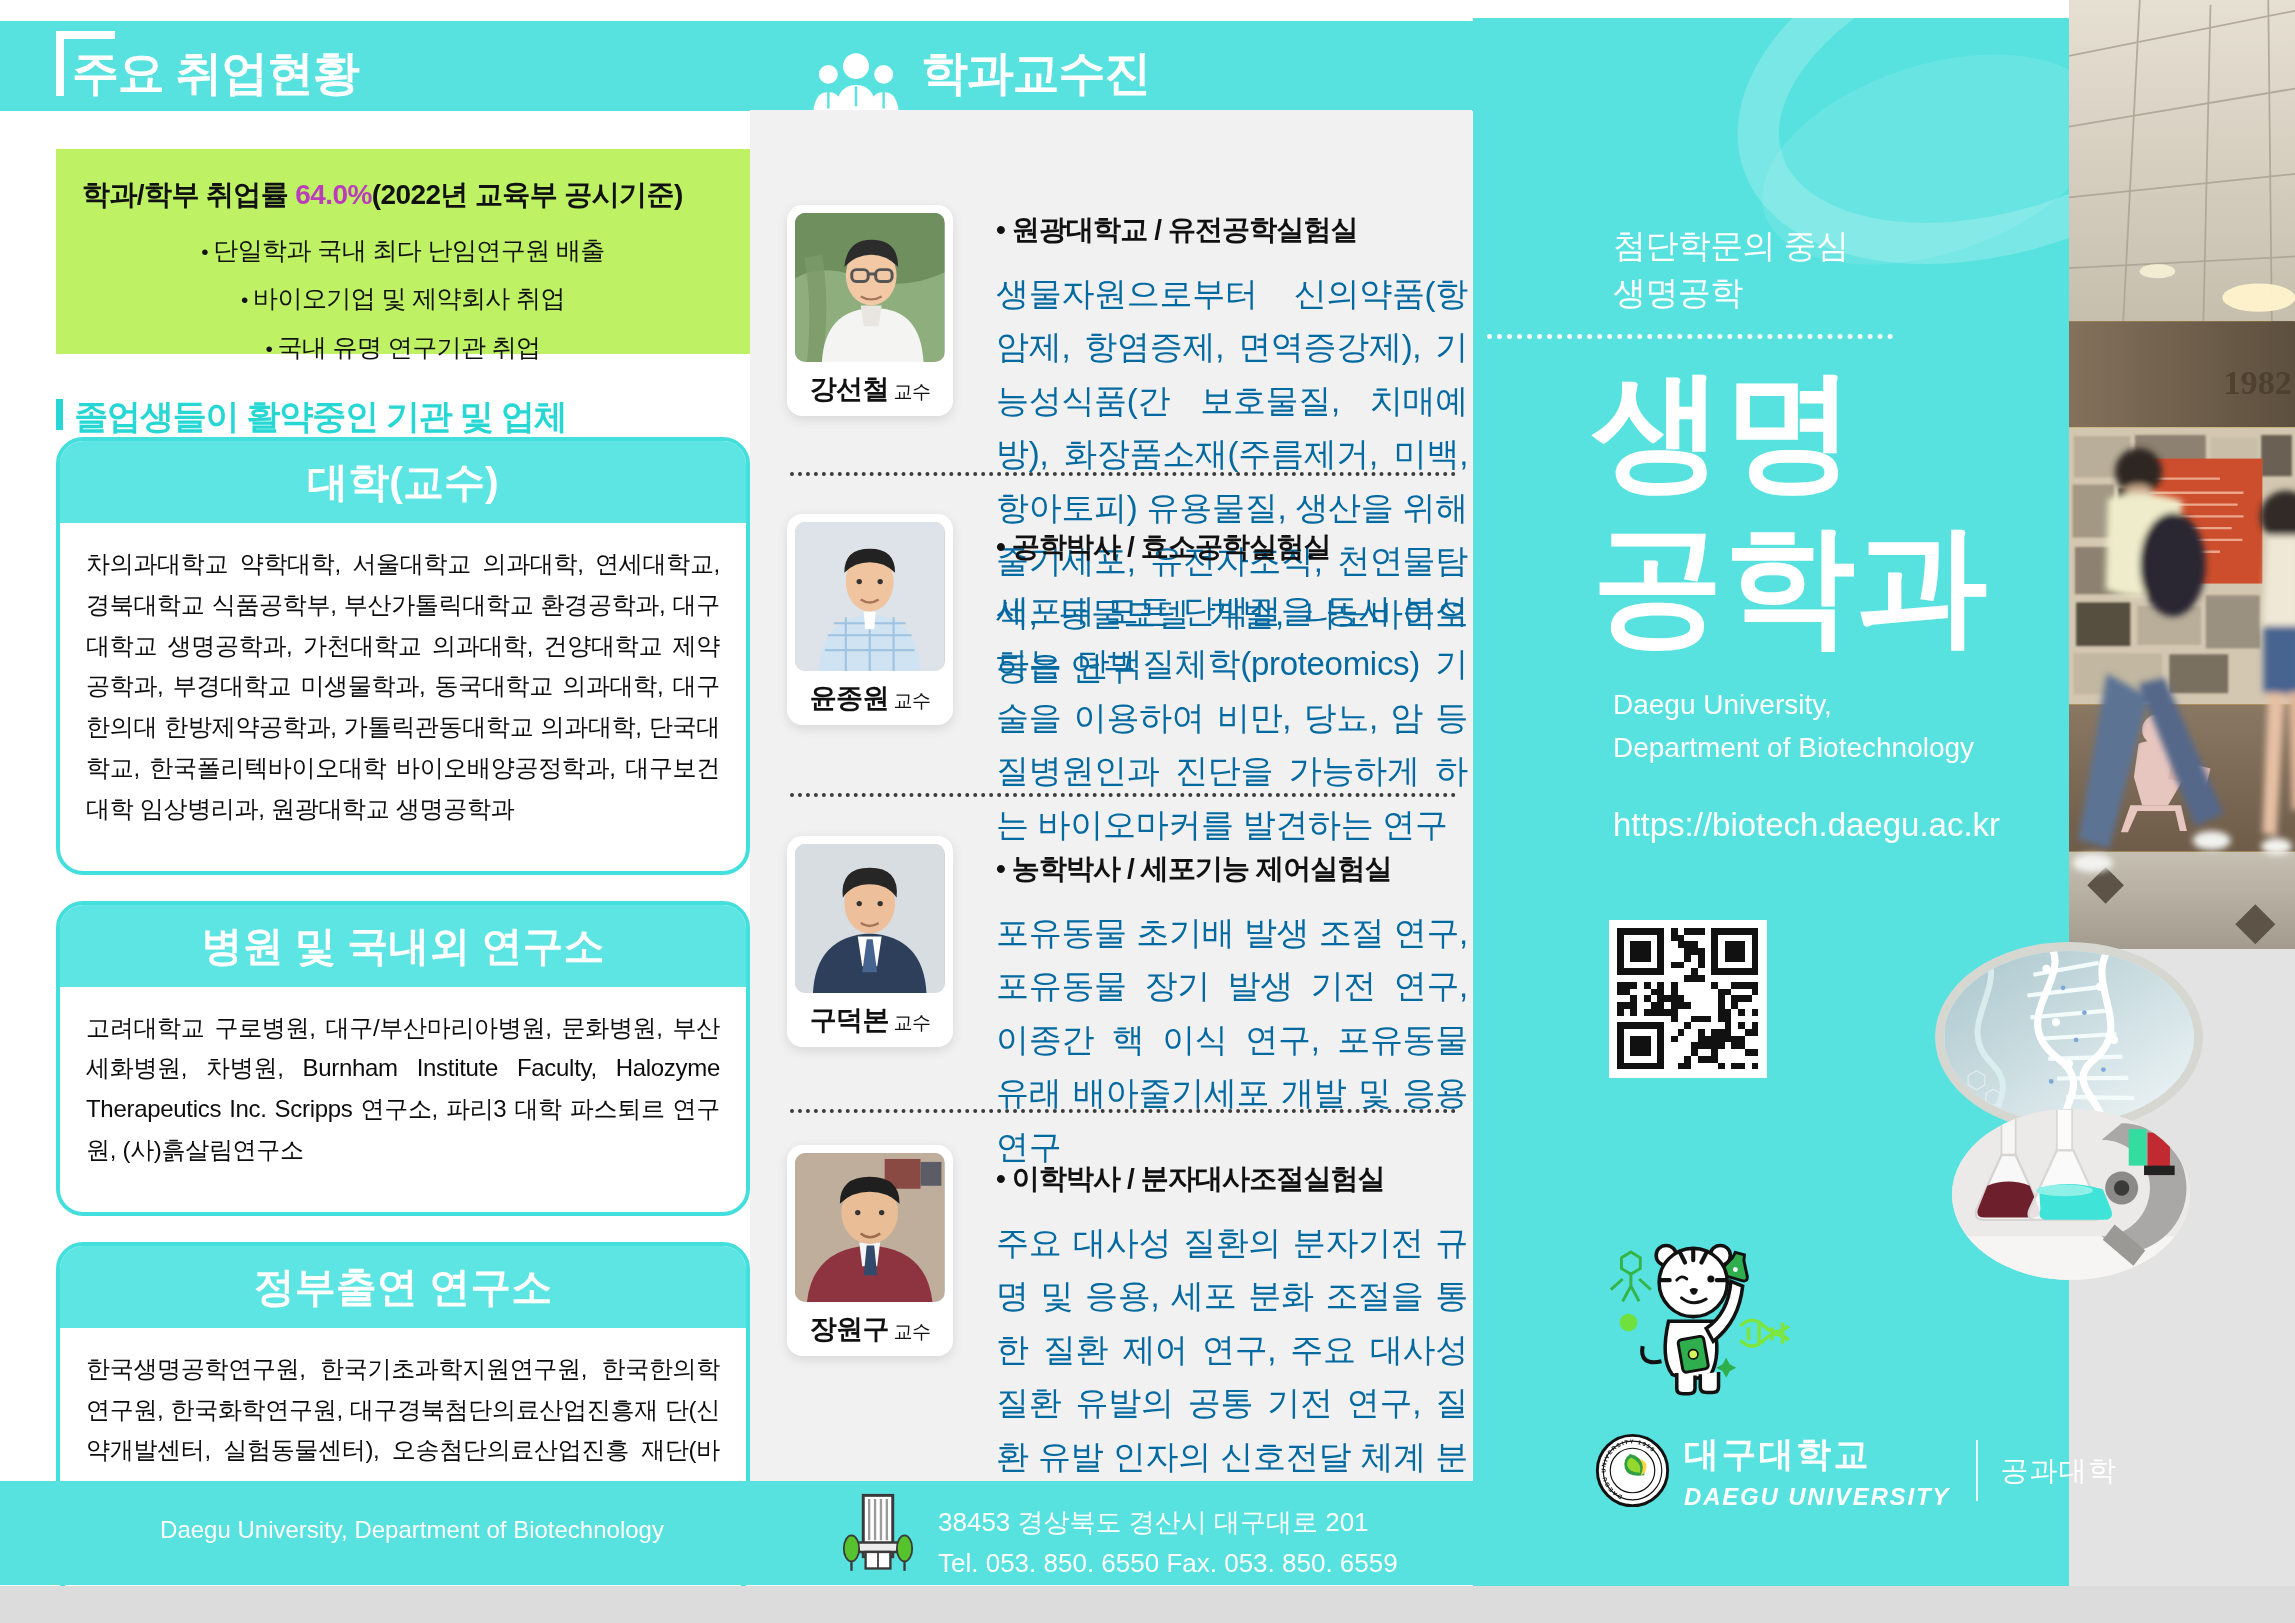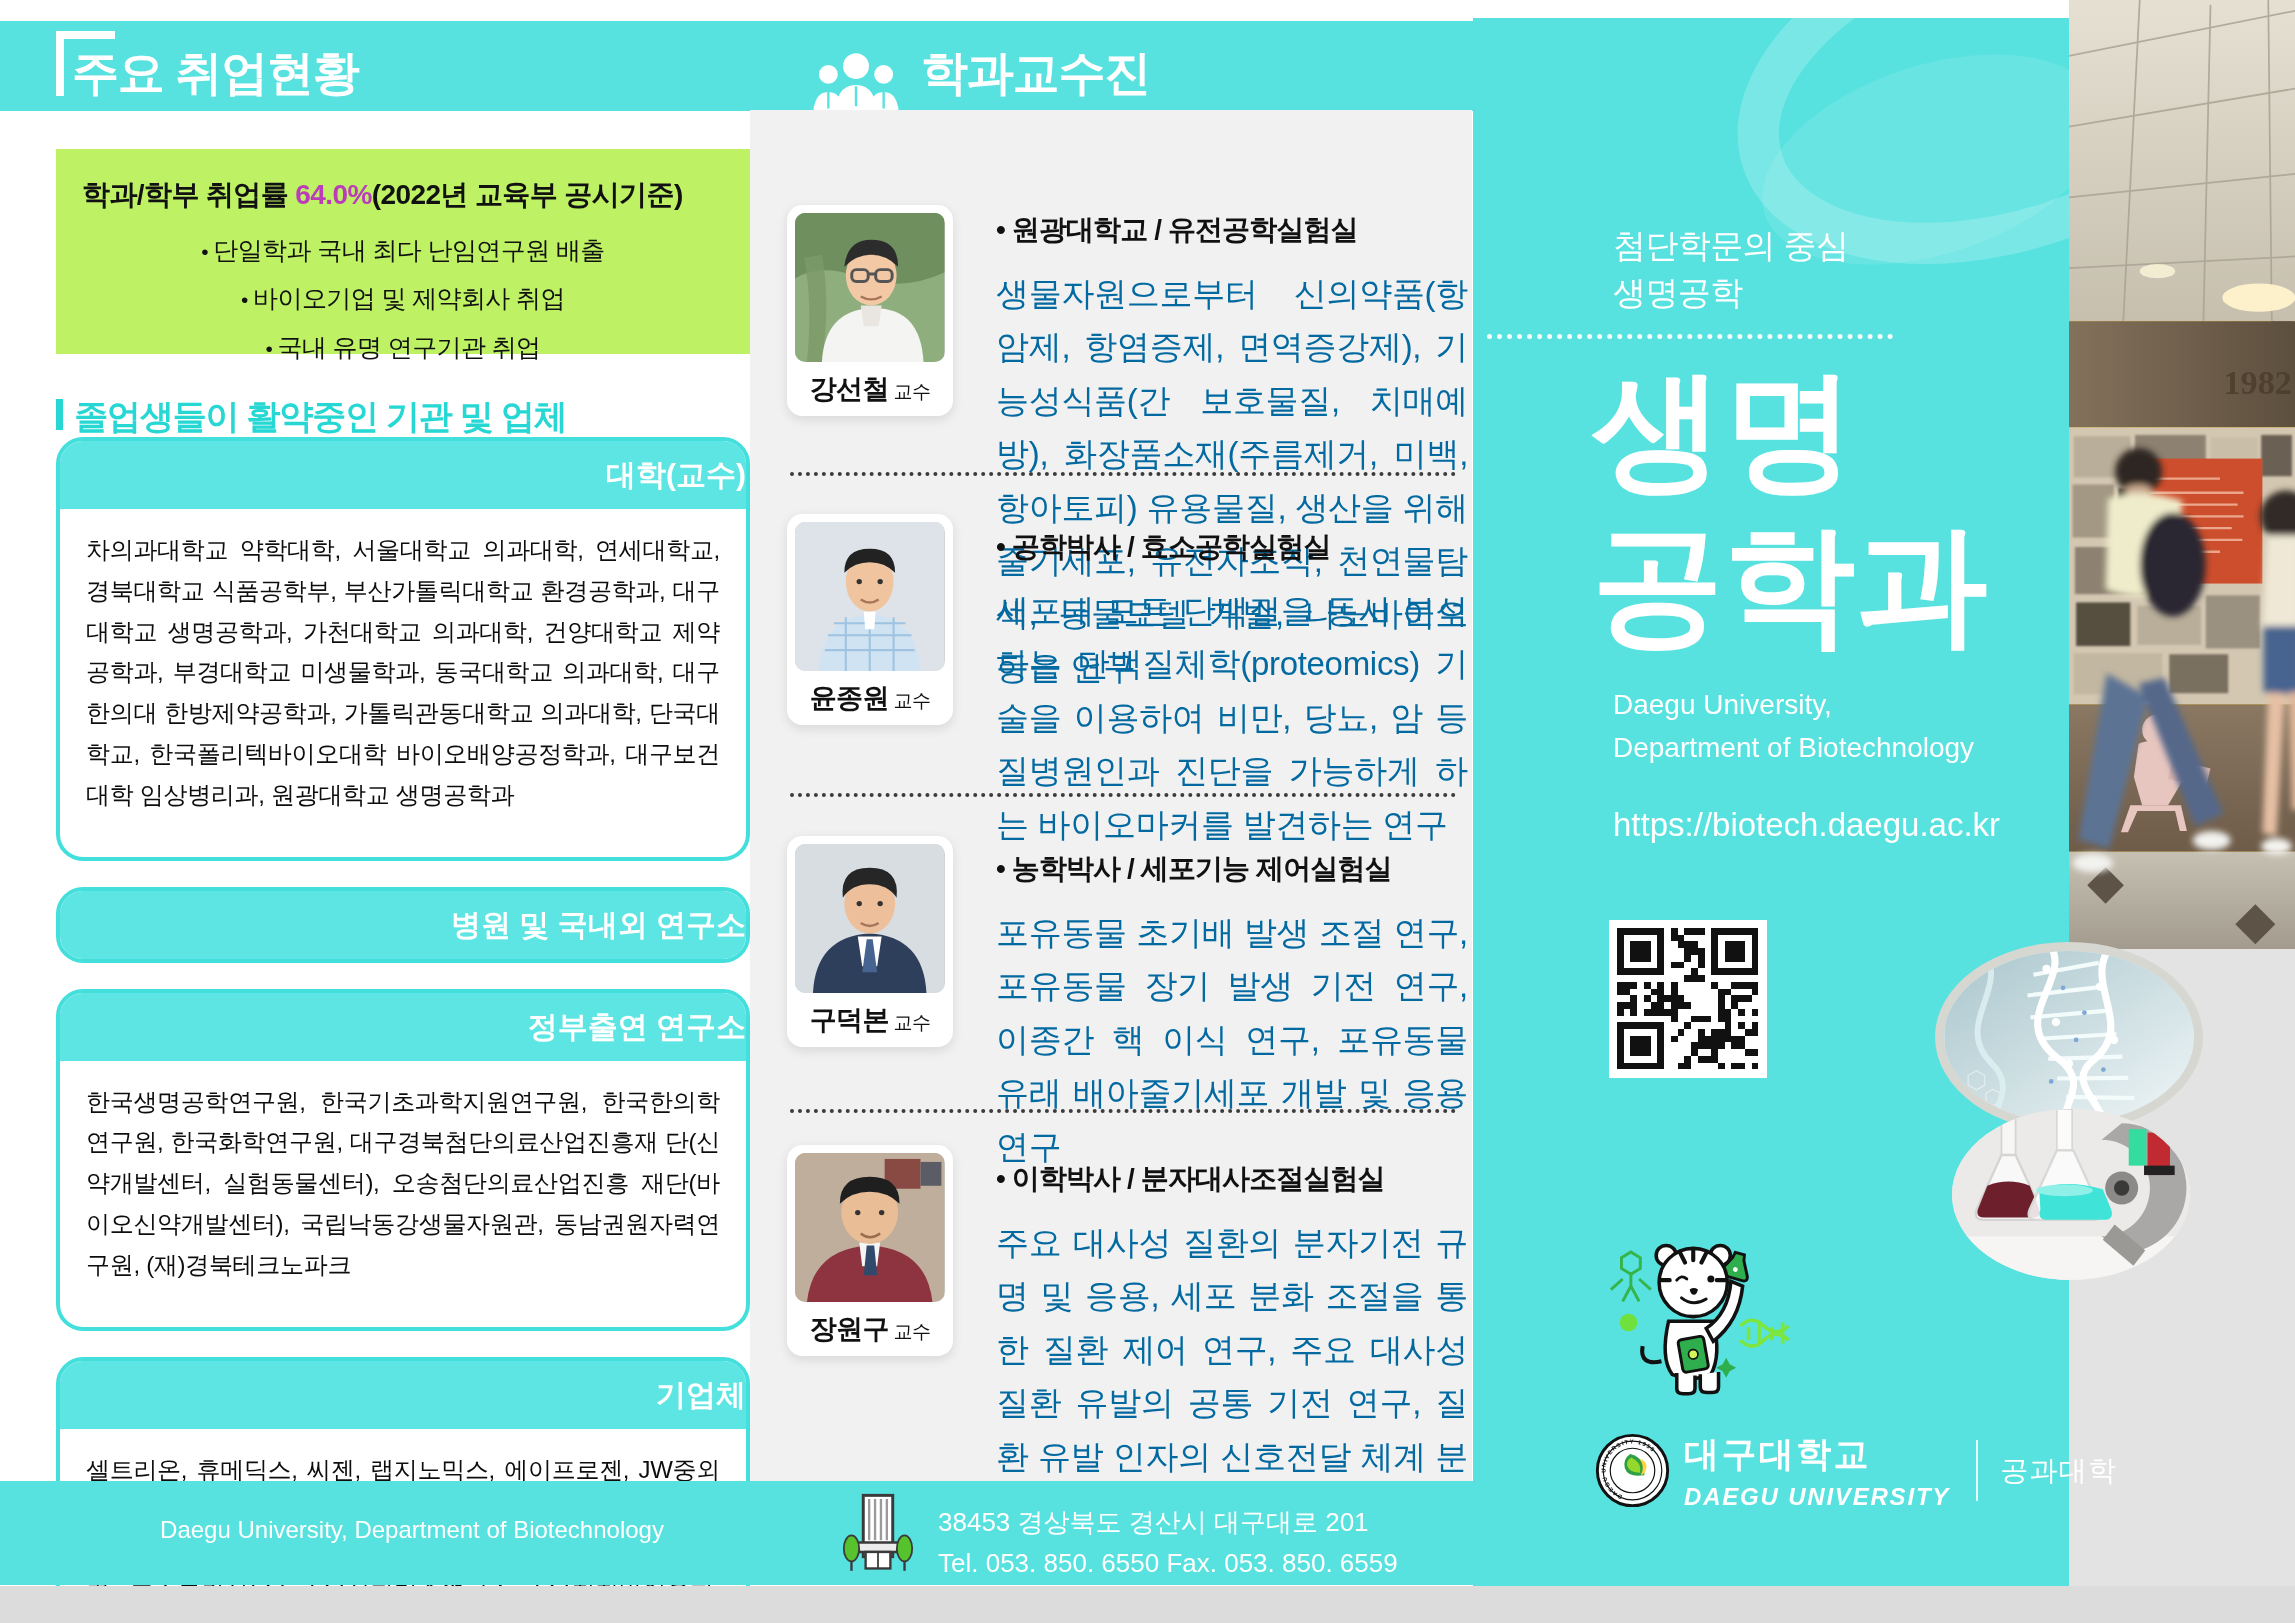--- a/index.html
+++ b/index.html
@@ -18,21 +18,21 @@
   .stats-box{left:56px;top:149px;width:694px;height:205px;background:#bef264;box-sizing:border-box;padding:27px 26px;}
   .stats-title{font-size:28px;font-weight:bold;letter-spacing:-0.6px;}
   .stats-title .rate{color:#bb3cbb;}
   .stats-bullets{margin:20px 0 0 0;padding:0;list-style:none;font-size:25px;letter-spacing:-0.6px;}
   .stats-bullets li{margin-top:15.3px;text-align:center;}
   .stats-bullets li::before{content:"• ";font-size:21px;}
   .org-title{left:56px;top:394px;font-size:34px;font-weight:bold;color:#26d7d4;letter-spacing:-1.2px;}
   .org-title .bar{display:inline-block;width:6.5px;height:31px;background:#26d7d4;margin-right:11.8px;vertical-align:-2.4px;}
   .org-boxes{left:56px;top:437px;width:694px;}
   .org-box{border:4.1px solid #43dfdc;border-radius:27px;background:#fff;overflow:hidden;margin-bottom:26px;box-sizing:border-box;}
-  .org-box-h{background:#5ce5e2;color:#fff;font-size:30px;font-weight:bold;text-align:right;padding:14px 0 13px;}
+  .org-box-h{background:#5ce5e2;color:#fff;font-size:41px;font-weight:bold;text-align:center;padding:14px 0 13px;}
   .org-box-b{padding:21px 26px 41px;font-size:24px;line-height:1.7;letter-spacing:-0.3px;text-align:justify;color:#0d0d0d;}
 
   
   .midbg{left:750px;top:110px;width:722px;height:1371px;background:#f1f1f1;}
   .prof-card{left:787px;width:166px;background:#fff;border-radius:15.3px;box-shadow:0 3.5px 10.6px rgba(0,0,0,.10);
              box-sizing:border-box;padding:8.3px 8.3px 3.5px;}
   .prof-photo{height:149px;border-radius:10.6px;overflow:hidden;background:#ccc;}
   .prof-photo svg{display:block;width:100%;height:100%;}
   .prof-name{text-align:center;padding:8.3px 0 5.9px;font-size:27px;font-weight:bold;letter-spacing:-0.6px;}
   .prof-name .suffix{font-size:19px;font-weight:normal;margin-left:4.7px;}
@@ -115,20 +115,21 @@
 
   <div class="abs org-title"><span class="bar"></span><span>졸업생들이 활약중인 기관 및 업체</span></div>
 
   <div class="abs org-boxes">
     <article class="org-box">
       <div class="org-box-h">대학(교수)</div>
       <div class="org-box-b">차의과대학교 약학대학, 서울대학교 의과대학, 연세대학교, 경북대학교 식품공학부, 부산가톨릭대학교 환경공학과, 대구대학교 생명공학과, 가천대학교 의과대학, 건양대학교 제약공학과, 부경대학교 미생물학과, 동국대학교 의과대학, 대구한의대 한방제약공학과, 가톨릭관동대학교 의과대학, 단국대학교, 한국폴리텍바이오대학  바이오배양공정학과, 대구보건대학 임상병리과, 원광대학교 생명공학과</div>
     </article>
     <article class="org-box">
       <div class="org-box-h">병원 및 국내외 연구소</div>
+      <div class="org-box-b">고려대학교 구로병원, 대구/부산마리아병원, 문화병원, 부산세화병원, 차병원, Burnham Institute Faculty, Halozyme Therapeutics Inc. Scripps 연구소, 파리3 대학 파스퇴르 연구원, (사)흙살림연구소</div>
     </article>
     <article class="org-box">
       <div class="org-box-h">정부출연 연구소</div>
       <div class="org-box-b">한국생명공학연구원, 한국기초과학지원연구원, 한국한의학연구원, 한국화학연구원, 대구경북첨단의료산업진흥재 단(신약개발센터, 실험동물센터), 오송첨단의료산업진흥 재단(바이오신약개발센터), 국립낙동강생물자원관, 동남권원자력연구원, (재)경북테크노파크</div>
     </article>
     <article class="org-box">
       <div class="org-box-h">기업체</div>
       <div class="org-box-b">셀트리온, 휴메딕스, 씨젠, 랩지노믹스, 에이프로젠, JW중외제약, 영진약품, 동국제약, 고려제약, 명문제약, (주)케이셀바이오뱅킹, 하임바이오텍, 다음환경개발주식회사, (주)노벨환경, 포스코건설(주), (주)삼창기술연구소, (주)전진바이오팜, (주)모아, (주)흙살림</div>
     </article>
   </div>

